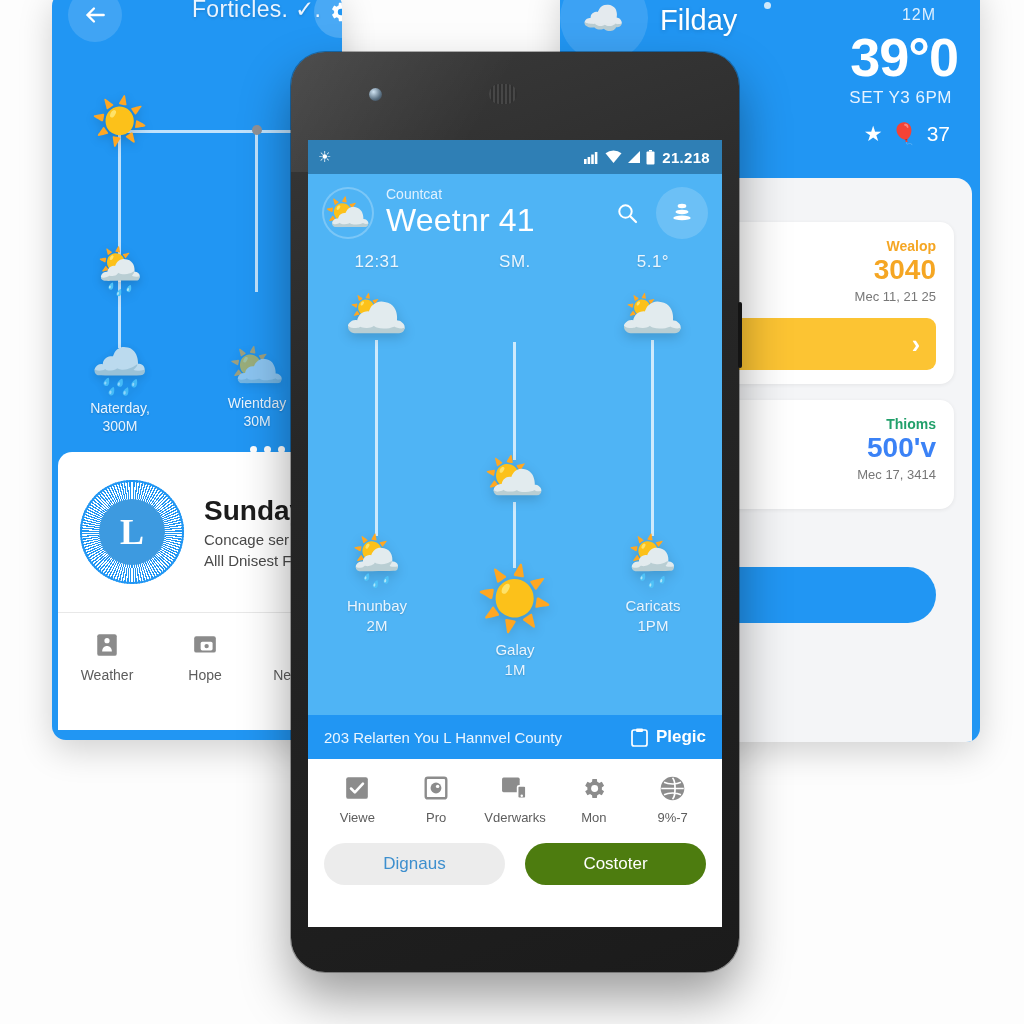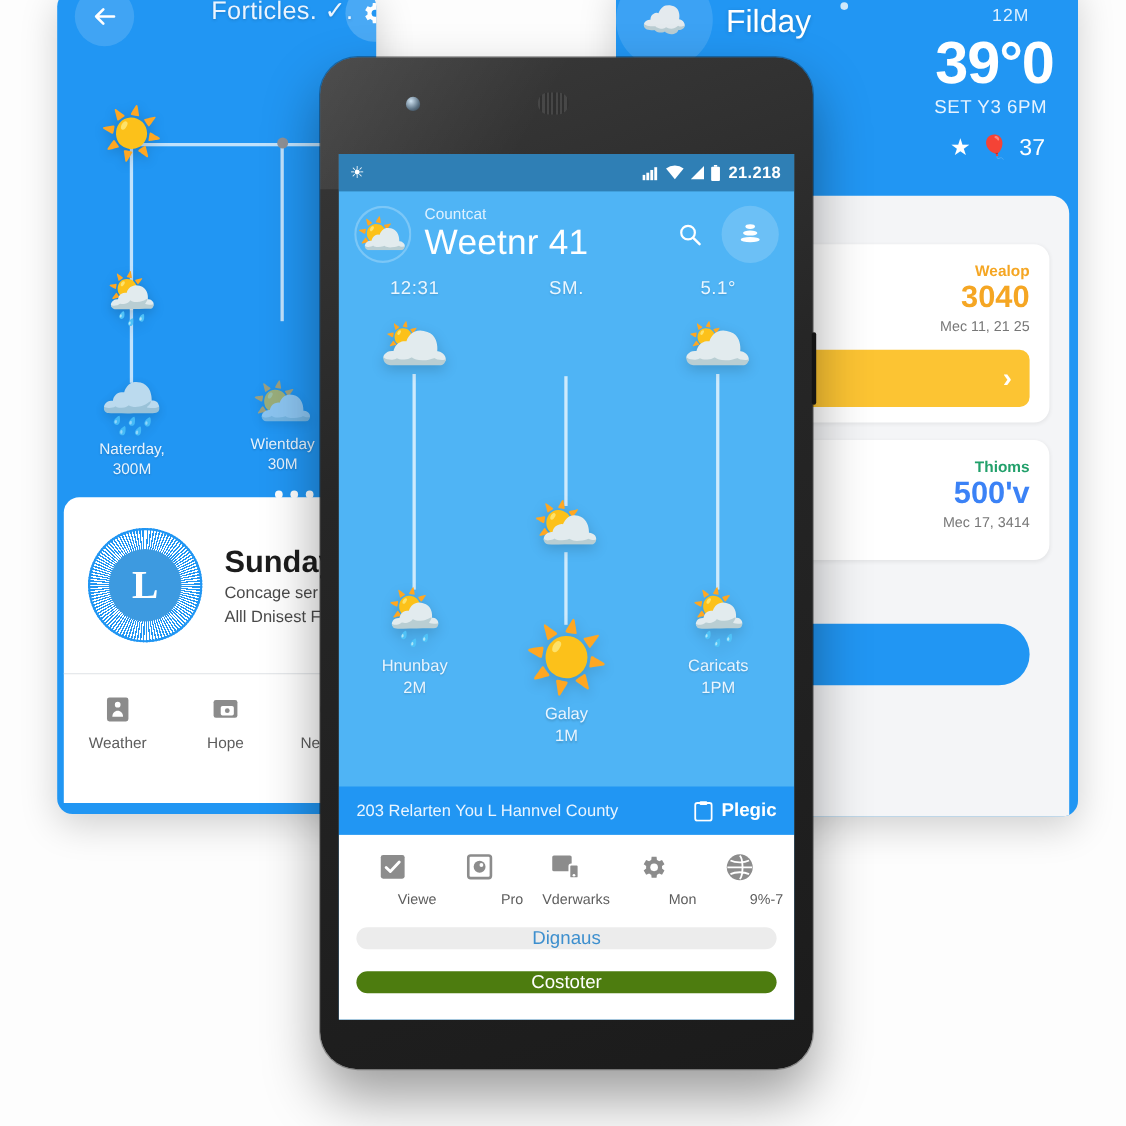--- a/index.html
+++ b/index.html
@@ -206,25 +206,25 @@
     display:flex; align-items:center; justify-content:space-between; padding:0 16px;
     color:#eaf5ff; font-size:15px;
   }
   .bf-right { display:flex; align-items:center; gap:8px; font-weight:700; font-size:17px; color:#fff;}
 
   .white-panel {
     position:absolute; left:0; right:0; bottom:0; height:168px; background:#fff;
     padding-top:14px;
   }
   .tools { display:flex; padding:0 10px; }
-  .tool { flex:1; text-align:right; }
+  .tool { flex:1; text-align:center; }
   .tool-ico { width:30px; height:30px; margin:0 auto 7px; color:#8c8c8c;
               display:flex; align-items:center; justify-content:center; }
   .tool-lbl { font-size:13px; color:#5d5d5d; white-space:nowrap; }
-  .actions { display:flex; gap:20px; padding:18px 16px 0;flex-direction:column; }
+  .actions { display:flex; gap:20px; padding:18px 16px 0; }
   .btn { flex:1; height:42px; border-radius:21px; display:flex; align-items:center; justify-content:center;
          font-size:17px; }
   .btn-ghost { background:#ececec; color:#3d8fce; }
   .btn-primary { background:#4d7c0f; color:#fff; }
 
   .dot-top { position:absolute; left:764px; top:2px; width:7px; height:7px; border-radius:50%; background:#cfe8fa;}
 </style>
 </head>
 <body>
 

